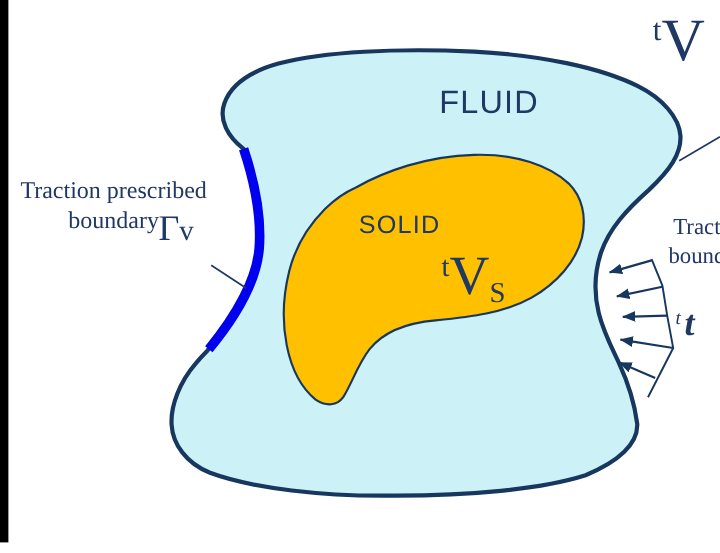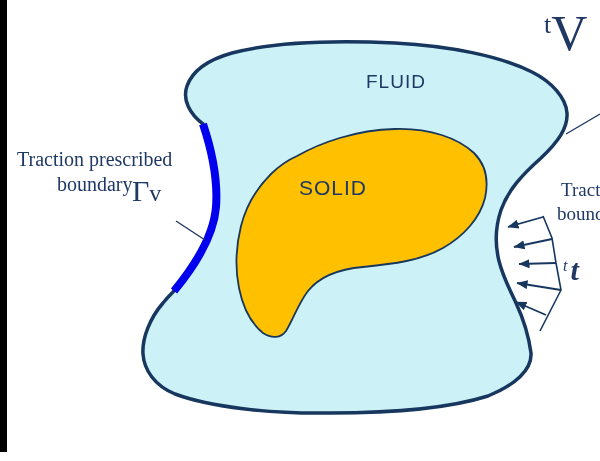--- a/index.html
+++ b/index.html
@@ -10,21 +10,21 @@
   .lbl{position:absolute;color:#1F3864;line-height:1;white-space:nowrap;}
   .serif{font-family:"Liberation Serif","DejaVu Serif",serif;text-align:center;}
   .sans{font-family:"Liberation Sans","DejaVu Sans",sans-serif;}
 
   
   .vel-lbl{left:17px;top:147px;font-size:20px;line-height:25px;}
   
   .gamma-lbl{left:132px;top:176px;font-size:30px;}
   .gamma-lbl .g-sub{font-size:24px;}
   
-  .fluid-lbl{left:366px;top:72px;font-size:19px;letter-spacing:1px;}
+  .fluid-lbl{left:366px;top:72px;font-size:27px;letter-spacing:1px;}
   .solid-lbl{left:299px;top:177px;font-size:21px;letter-spacing:1px;}
   
   .vf-lbl{left:256px;top:92px;font-size:46px;}
   
   .vs-lbl{left:368px;top:207px;font-size:46px;}
   .vol-sup{font-size:24px;position:relative;top:-15px;}
   .vol-sub{font-size:24px;position:relative;top:7px;}
   
   .dom-lbl{left:544px;top:8px;font-size:50px;}
   .dom-lbl .dom-sup{font-size:26px;position:relative;top:-17px;}
@@ -105,20 +105,23 @@
 
   <div class="lbl serif gamma-lbl">
     <span>Γ</span><span class="g-sub">v</span>
   </div>
 
   <div class="lbl sans fluid-lbl">FLUID</div>
 
 
   <div class="lbl sans solid-lbl">SOLID</div>
 
+  <div class="lbl serif vs-lbl">
+    <span class="vol-sup">t</span><span>V</span><span class="vol-sub">S</span>
+  </div>
 
   <div class="lbl serif dom-lbl">
     <span class="dom-sup">t</span><span>V</span>
   </div>
 
   <div class="lbl serif trac-lbl">
     <div>Traction</div>
     <div>boundary</div>
   </div>
 

